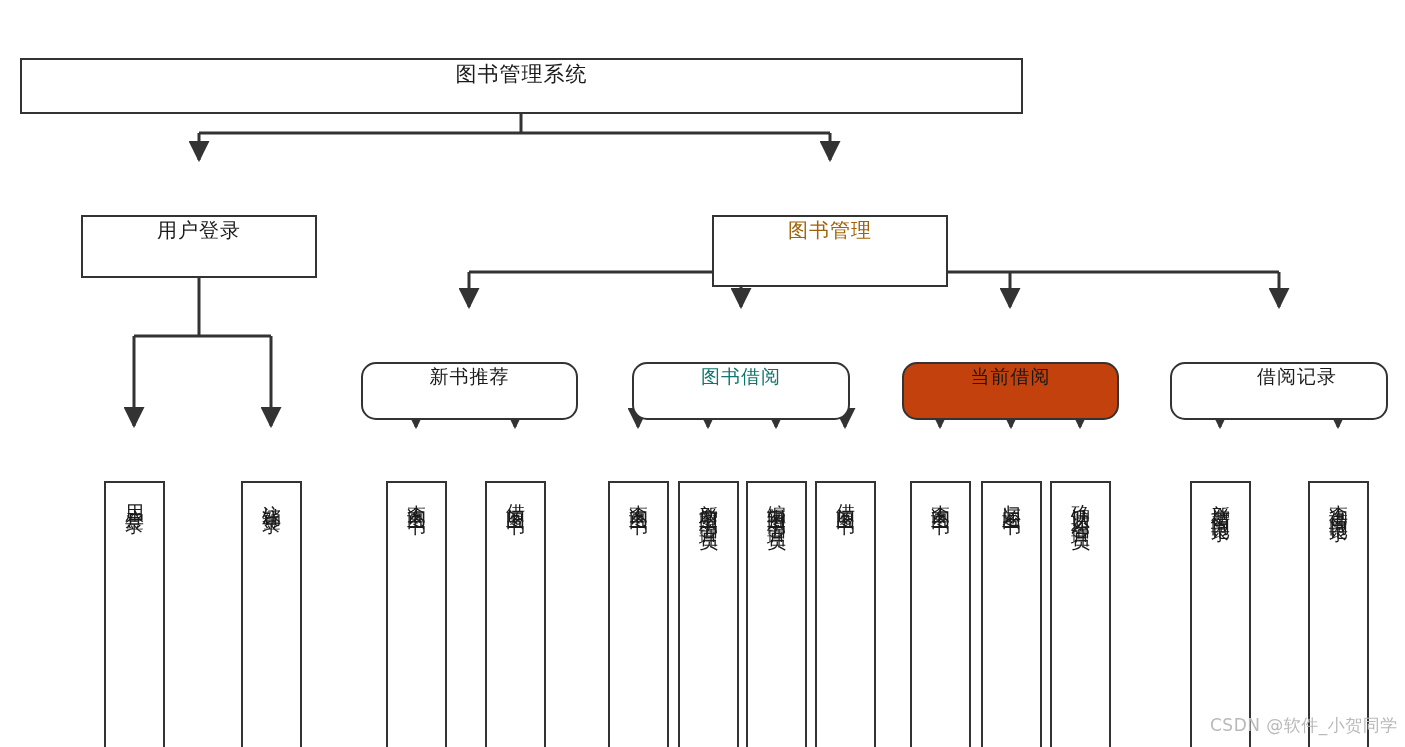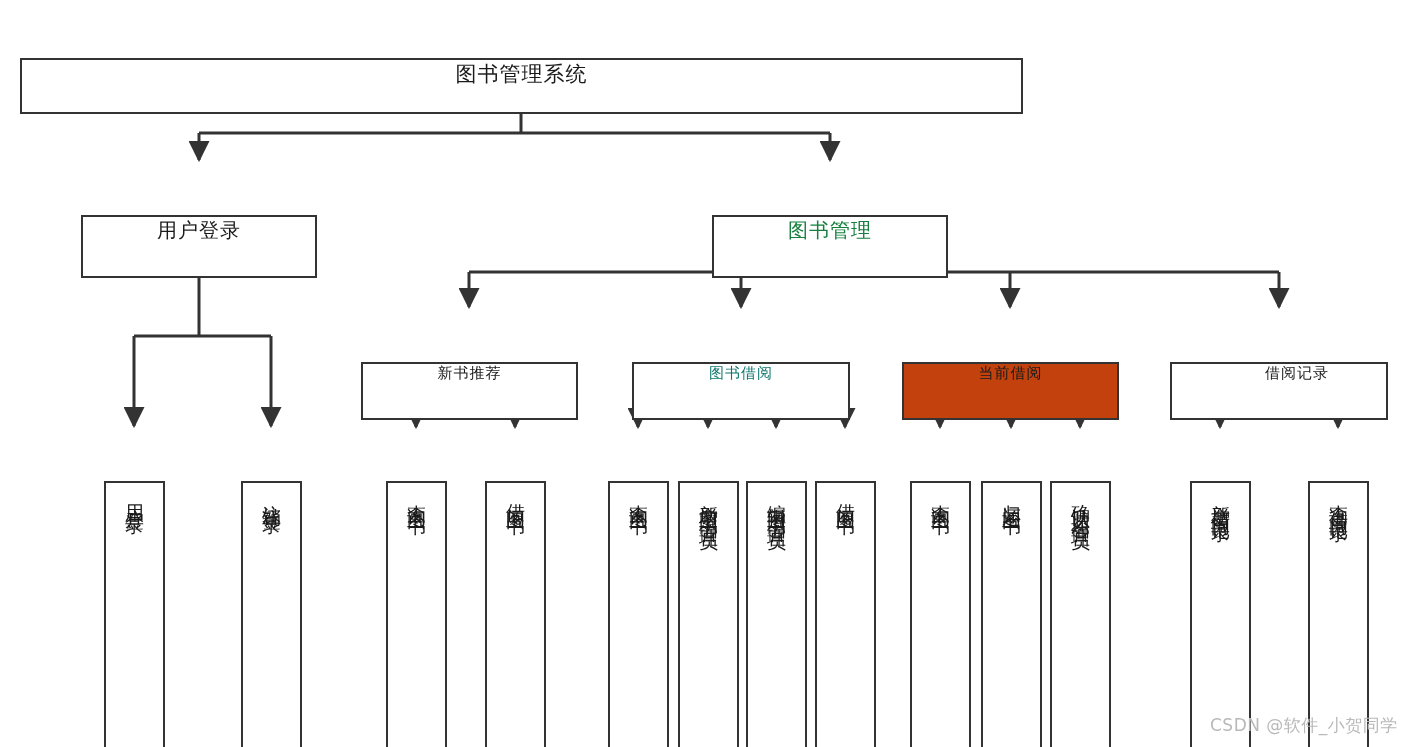--- a/index.html
+++ b/index.html
@@ -40,22 +40,23 @@
   }
   .node.level-0 {
     font-size: 21px;
     letter-spacing: 1px;
   }
   .node.level-1 {
     font-size: 20px;
     letter-spacing: 1px;
   }
   .node.level-2 {
-    font-size: 15px;
+    font-size: 19px;
     letter-spacing: 1px;
+    border-radius: 15px;
   }
   .node.leaf {
     font-size: 19px;
     padding: 6px 2px;
   }
   .node.leaf .vtext {
     writing-mode: vertical-rl;
     text-orientation: upright;
     letter-spacing: 4px;
     line-height: 1.05;
@@ -129,21 +130,21 @@
     </g>
   </svg>
 
   <div class="node level-0" style="left: 20px; top: 13px; width: 1003px; height: 56px; border-color: rgb(51, 51, 51); background: rgb(255, 255, 255); color: rgb(26, 26, 26);">
     <span>图书管理系统</span>
   </div>
 
   <div class="node level-1" style="left: 81px; top: 170px; width: 236px; height: 63px; border-color: rgb(51, 51, 51); background: rgb(255, 255, 255); color: rgb(26, 26, 26);">
     <span>用户登录</span>
   </div>
-  <div class="node level-1" style="left: 712px; top: 170px; width: 236px; height: 63px; border-color: rgb(51, 51, 51); background: rgb(255, 255, 255); color: #15803d;">
+  <div class="node level-1" style="left: 712px; top: 170px; width: 236px; height: 72px; border-color: rgb(51, 51, 51); background: rgb(255, 255, 255); color: #a16207;">
     <span>图书管理</span>
   </div>
 
   <div class="node level-2" style="left: 361px; top: 317px; width: 217px; height: 58px; border-color: rgb(51, 51, 51); background: rgb(255, 255, 255); color: rgb(26, 26, 26);">
     <span>新书推荐</span>
   </div>
   <div class="node level-2" style="left: 632px; top: 317px; width: 218px; height: 58px; border-color: rgb(51, 51, 51); background: rgb(255, 255, 255); color: #0f766e;">
     <span>图书借阅</span>
   </div>
   <div class="node level-2" style="left: 902px; top: 317px; width: 217px; height: 58px; border-color: rgb(51, 51, 51); background: #c2410c; color: rgb(26, 26, 26);">

